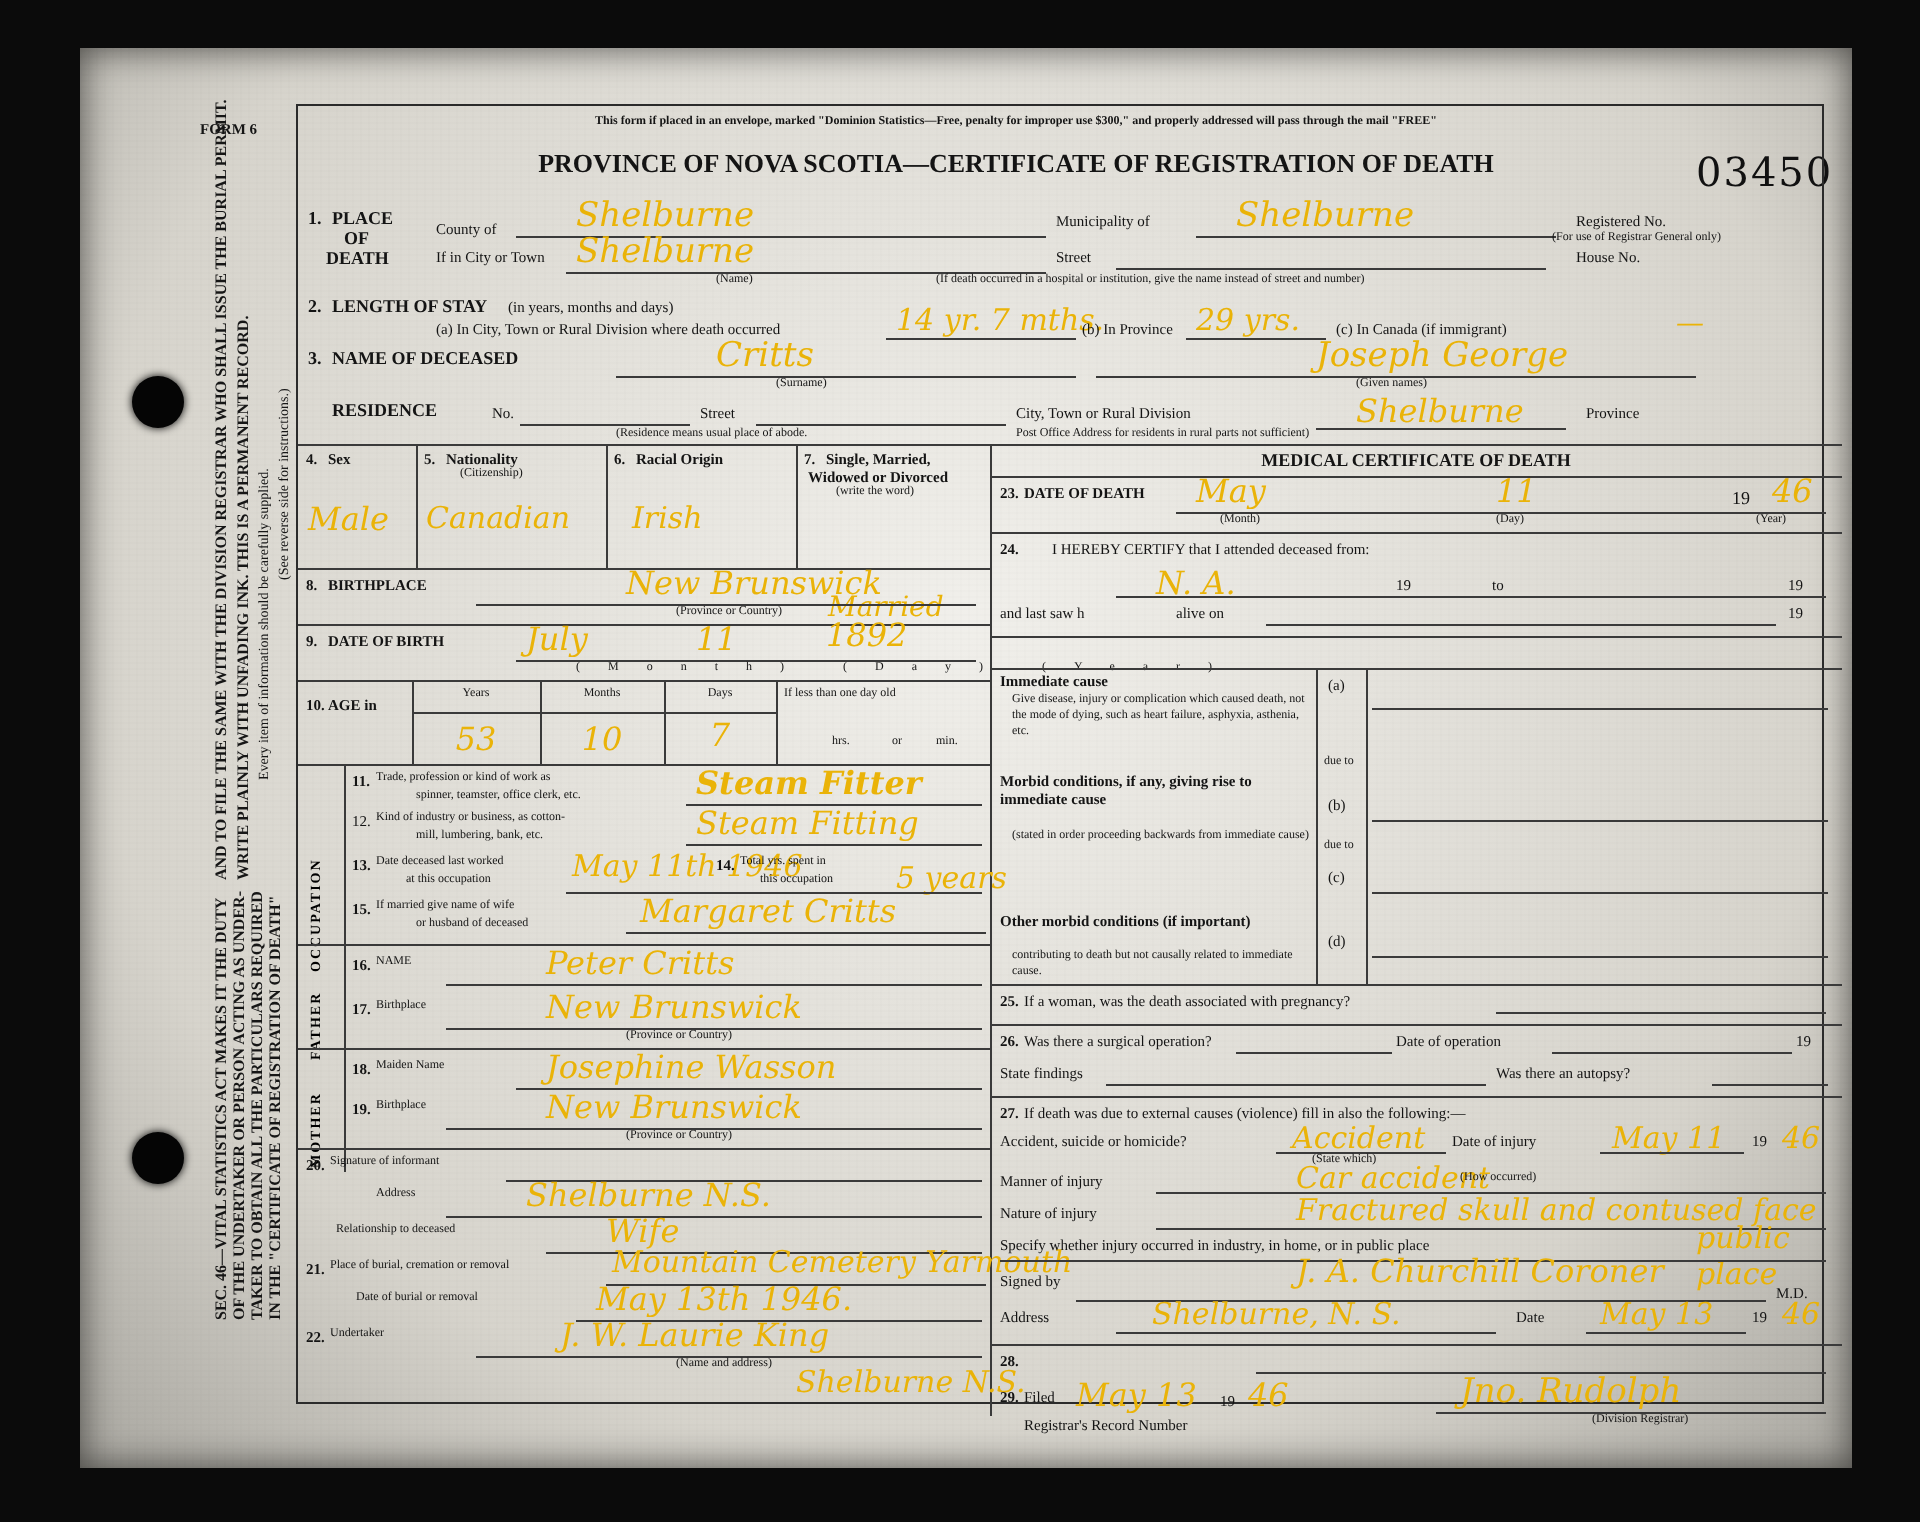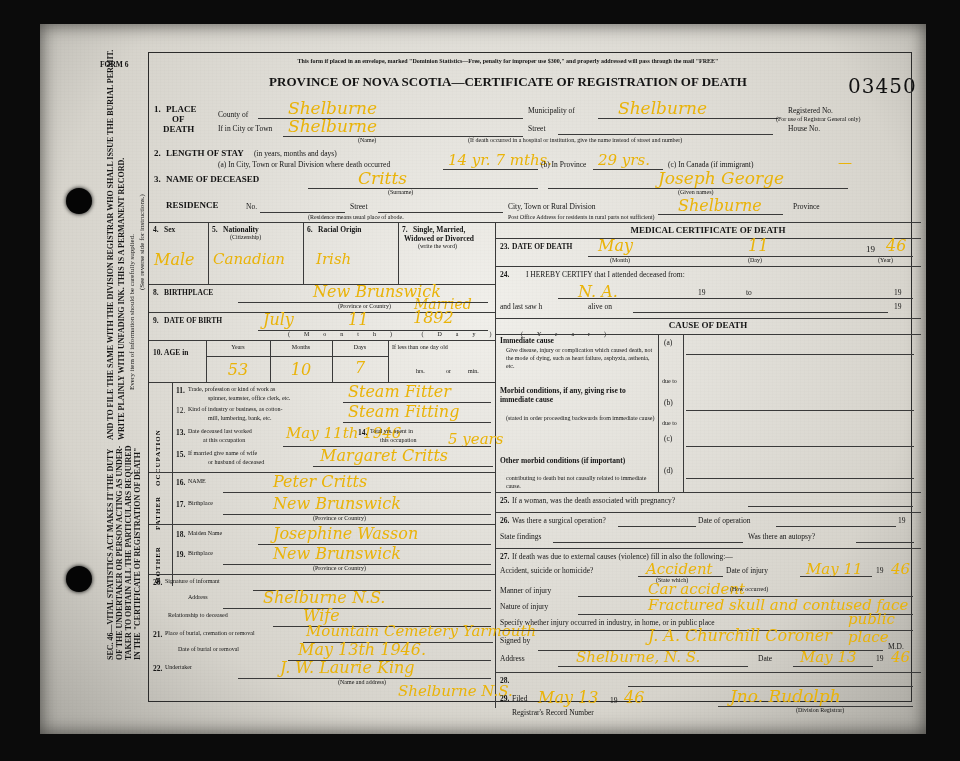--- a/index.html
+++ b/index.html
@@ -181,21 +181,21 @@
     <div class="hline" style="left:91px;top:344px;width:346px;"></div>
 
     <div class="vline" style="left:114px;top:344px;height:110px;"></div>
     <div style="position:absolute;left:92px;top:350px;width:20px;height:100px;">
       <div style="position:absolute;left:4px;top:98px;transform-origin:0 0;transform:rotate(-90deg);font-size:7px;font-weight:bold;letter-spacing:1px;white-space:nowrap;">OCCUPATION</div>
     </div>
 
     <div class="txt sm" style="left:118px;top:348px;font-weight:bold;">11.</div>
     <div class="txt tiny" style="left:130px;top:348px;">Trade, profession or kind of work as</div>
     <div class="txt tiny" style="left:150px;top:357px;">spinner, teamster, office clerk, etc.</div>
-    <div class="hand" style="position:absolute;left:290px;top:344px;font-size:16px;">Steam Fitter</div>
+    <div class="hand" style="position:absolute;left:290px;top:344px;font-size:16px;font-weight:bold;">Steam Fitter</div>
     <div class="line" style="left:285px;top:364px;width:148px;"></div>
 
     <div class="txt sm" style="left:118px;top:368px;font-weight:normal;">12.</div>
     <div class="txt tiny" style="left:130px;top:368px;">Kind of industry or business, as cotton-</div>
     <div class="txt tiny" style="left:150px;top:377px;">mill, lumbering, bank, etc.</div>
     <div class="hand" style="position:absolute;left:290px;top:364px;font-size:16px;">Steam Fitting</div>
     <div class="line" style="left:285px;top:384px;width:148px;"></div>
 
     <div class="txt sm" style="left:118px;top:390px;font-weight:bold;">13.</div>
     <div class="txt tiny" style="left:130px;top:390px;">Date deceased last worked</div>
@@ -292,21 +292,20 @@
     <div class="txt sm" style="left:640px;top:250px;">19</div>
     <div class="txt sm" style="left:688px;top:250px;">to</div>
     <div class="txt sm" style="left:836px;top:250px;">19</div>
     <div class="line" style="left:500px;top:260px;width:355px;"></div>
     <div class="txt sm" style="left:442px;top:264px;">and last saw h</div>
     <div class="txt sm" style="left:530px;top:264px;">alive on</div>
     <div class="txt sm" style="left:836px;top:264px;">19</div>
     <div class="line" style="left:575px;top:274px;width:255px;"></div>
     <div class="hline" style="left:437px;top:280px;width:426px;"></div>
 
-    <div class="txt md ctr" style="left:440px;top:282px;width:420px;font-weight:bold;">CAUSE OF DEATH</div>
     <div class="hline" style="left:437px;top:296px;width:426px;"></div>
     <div class="vline" style="left:600px;top:296px;height:158px;"></div>
     <div class="vline" style="left:625px;top:296px;height:158px;"></div>
 
     <div class="txt sm" style="left:442px;top:298px;font-weight:bold;">Immediate cause</div>
     <div class="txt tiny" style="left:448px;top:308px;width:150px;line-height:8px;">Give disease, injury or complication which caused death, not the mode of dying, such as heart failure, asphyxia, asthenia, etc.</div>
     <div class="txt sm" style="left:606px;top:300px;">(a)</div>
     <div class="line" style="left:628px;top:316px;width:228px;"></div>
 
     <div class="txt sm" style="left:442px;top:348px;font-weight:bold;width:155px;line-height:9px;">Morbid conditions, if any, giving rise to immediate cause</div>

